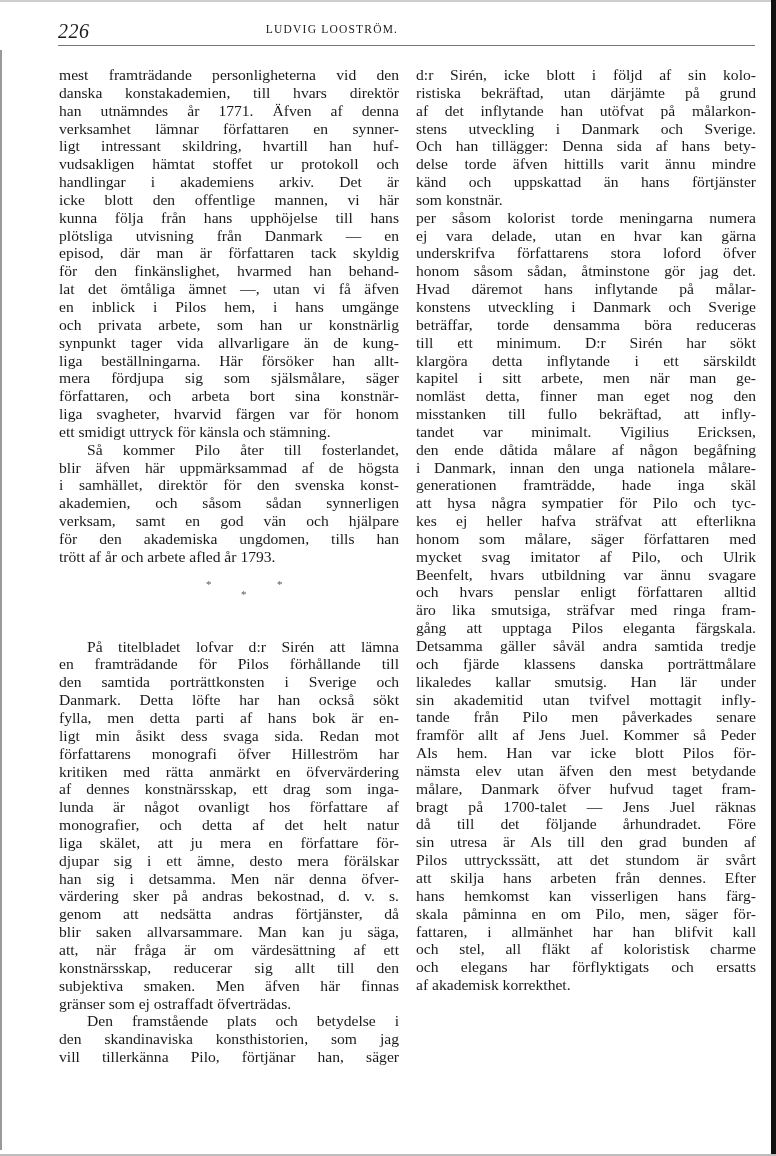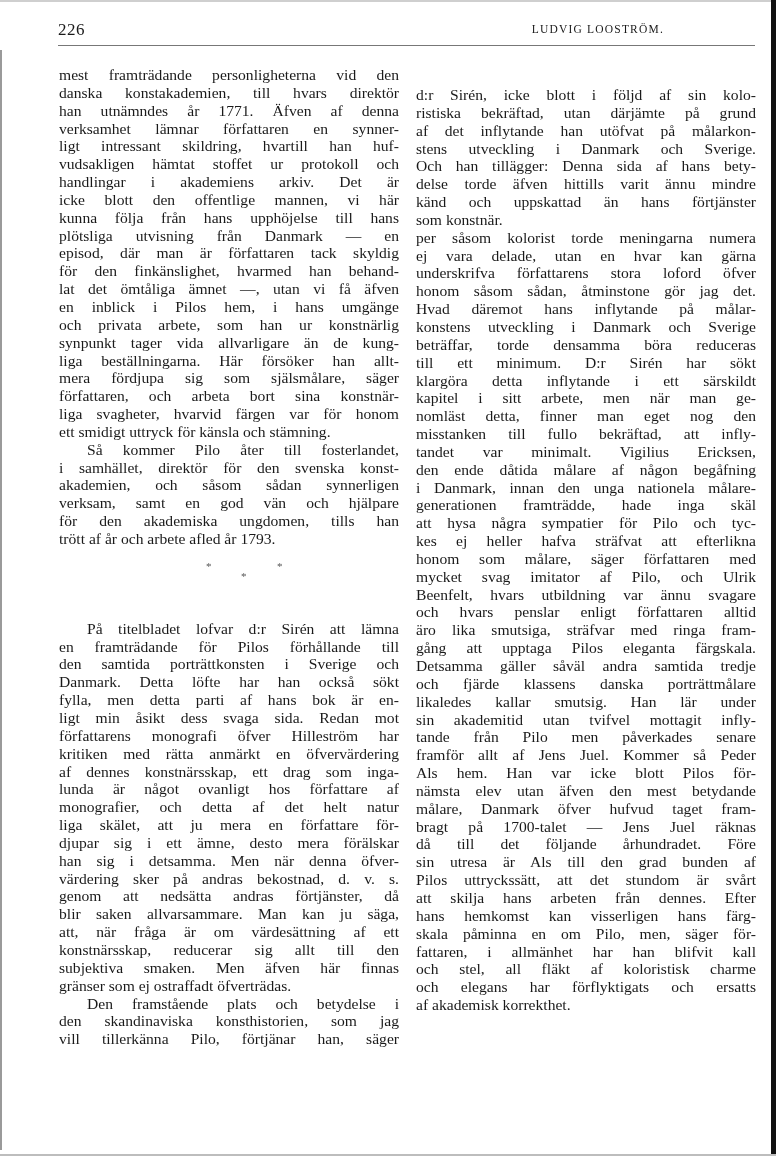--- a/index.html
+++ b/index.html
@@ -6,35 +6,35 @@
   body {
     width: 776px; height: 1156px; background: #ffffff; position: relative; overflow: hidden;
     font-family: "Liberation Serif", "DejaVu Serif", serif; color: #1a1a1a;
   }
   .edge-right { position: absolute; right: 0; top: 0; width: 5px; height: 1156px; background: #111; }
   .edge-left { position: absolute; left: 0; top: 50px; width: 2px; height: 1100px; background: #9a9a9a; }
   .top-scan { position: absolute; left: 0; top: 0; width: 776px; height: 2px; background: #cfcfcf; }
   .bottom-scan { position: absolute; left: 0; bottom: 0; width: 776px; height: 2px; background: #bdbdbd; }
 
   .page-number {
-    position: absolute; left: 58px; top: 20px; font-size: 17px; letter-spacing: 0.5px;
+    position: absolute; left: 58px; top: 20px; font-size: 20px; letter-spacing: 0.5px; font-style: italic;
   }
   .running-head {
-    position: absolute; left: 0; width: 664px; top: 23px; text-align: right;
+    position: absolute; left: 0; width: 664px; top: 23px; text-align: center;
     font-size: 11.5px; letter-spacing: 1.2px; text-transform: uppercase;
   }
   .head-rule {
     position: absolute; left: 58px; width: 697px; top: 45px; height: 1px; background: #777;
   }
 
   .column {
     position: absolute; top: 66px; font-size: 15.6px; line-height: 17.85px;
   }
   .col-left { left: 59px; width: 340px; }
-  .col-right { left: 416px; width: 340px; margin-top: 20px; }
+  .col-right { left: 416px; width: 340px; }
 
   .line {
     display: block; white-space: nowrap; text-align: justify; text-align-last: justify;
     height: 17.85px; overflow: visible;
   }
   .line.last { text-align-last: left; }
   .line.indent { padding-left: 28px; }
 
   .asterism {
     position: relative; height: 72px; width: 340px;
@@ -77,20 +77,21 @@
       <span class="line">och privata arbete, som han ur konstnärlig</span>
       <span class="line">synpunkt tager vida allvarligare än de kung-</span>
       <span class="line">liga beställningarna. Här försöker han allt-</span>
       <span class="line">mera fördjupa sig som själsmålare, säger</span>
       <span class="line">författaren, och arbeta bort sina konstnär-</span>
       <span class="line">liga svagheter, hvarvid färgen var för honom</span>
       <span class="line last">ett smidigt uttryck för känsla och stämning.</span>
     </div>
   <div id="l-b2">
       <span class="line indent">Så kommer Pilo åter till fosterlandet,</span>
+      <span class="line">blir äfven här uppmärksammad af de högsta</span>
       <span class="line">i samhället, direktör för den svenska konst-</span>
       <span class="line">akademien, och såsom sådan synnerligen</span>
       <span class="line">verksam, samt en god vän och hjälpare</span>
       <span class="line">för den akademiska ungdomen, tills han</span>
       <span class="line last">trött af år och arbete afled år 1793.</span>
     </div>
   <div class="asterism">
     <span class="ast-1">*</span>
     <span class="ast-2">*</span>
     <span class="ast-3">*</span>

